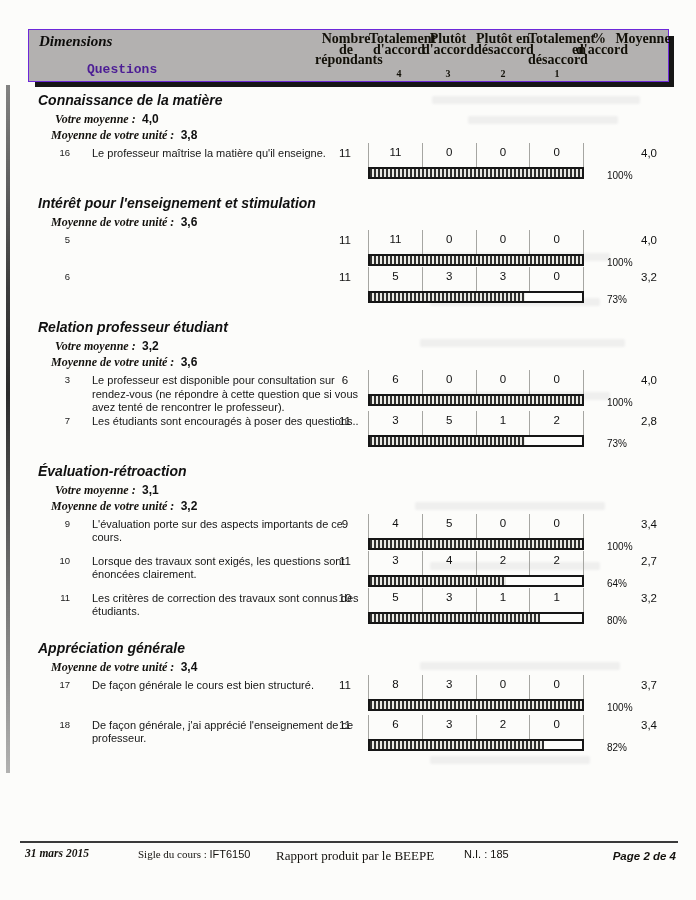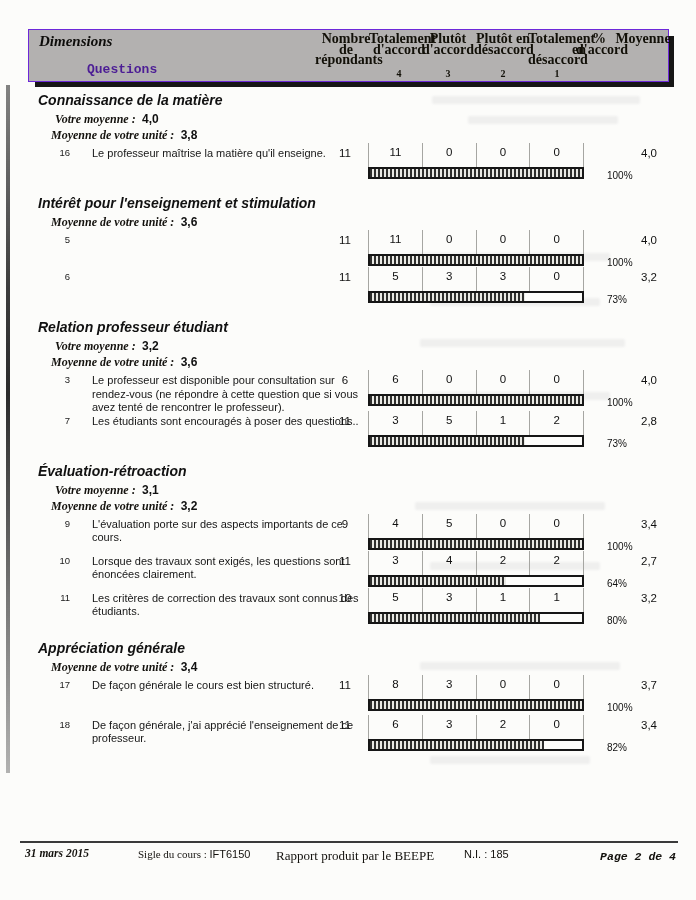--- a/index.html
+++ b/index.html
@@ -102,21 +102,21 @@
     position: absolute; left: 20px; right: 18px; top: 841px; height: 26px;
     border-top: 2.5px solid #3a3a3a; z-index: 2;
   }
   .ft-item { position: absolute; top: 5px; font-size: 11px; color: #14120e; white-space: nowrap; }
   .ft-serif { font-family: "Liberation Serif", serif; }
   .ft-date { left: 5px; top: 4px; font-family: "Liberation Serif", serif;
              font-weight: bold; font-style: italic; font-size: 11.5px; }
   .ft-course { left: 118px; }
   .ft-report { left: 256px; font-size: 13px; }
   .ft-ni { left: 432px; margin-left: 12px; }
-  .ft-page { right: 2px; top: 7px; font-family: Liberation Mono, monospace;
+  .ft-page { right: 2px; top: 7px; font-family: Liberation Sans, sans-serif;
              font-weight: bold; font-style: italic; font-size: 11.5px; }
   .ft-value { font-family: "Liberation Sans", sans-serif; }
 
   
   .ghost {
     position: absolute; height: 8px; border-radius: 2px;
     background: rgba(110,110,122,0.09); filter: blur(1px);
     z-index: 0;
   }
   .edge-strip {

